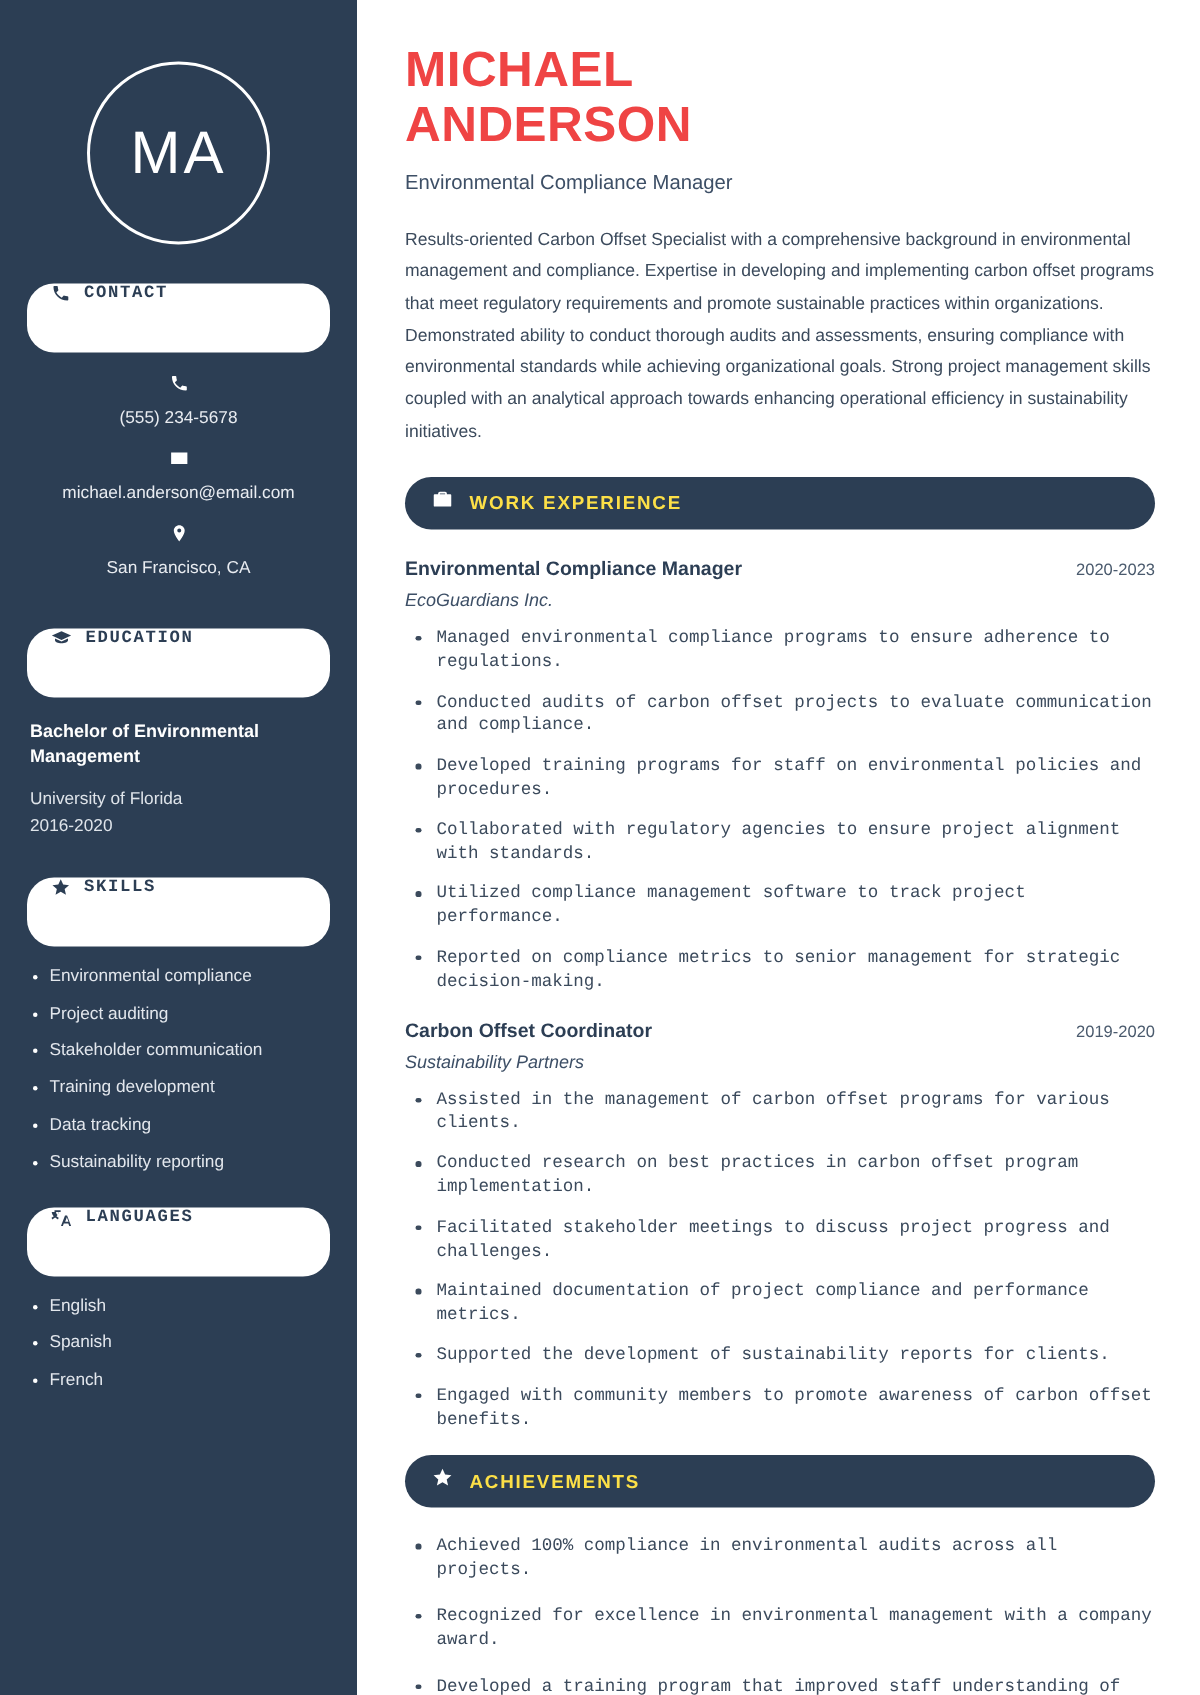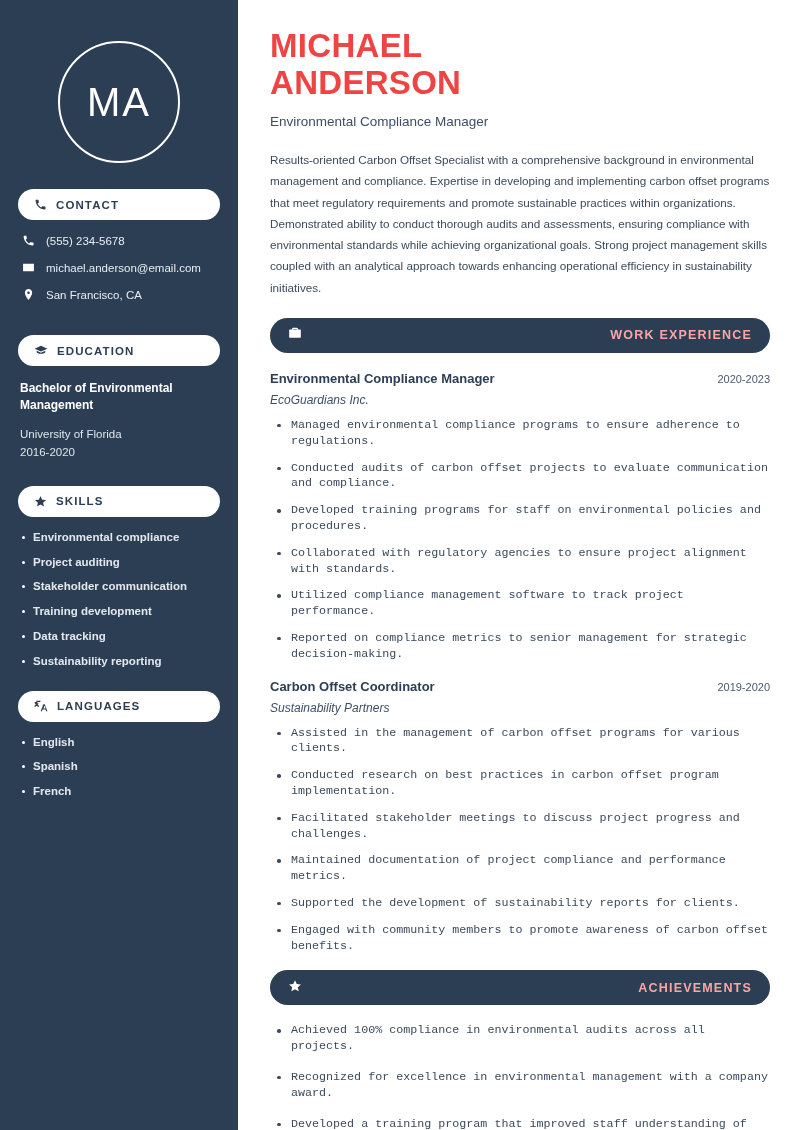--- a/index.html
+++ b/index.html
@@ -43,42 +43,44 @@
     font-size: 40px;
     letter-spacing: 2px;
     font-weight: 400;
     color: #ffffff;
   }
 
   .side-pill {
     background: #ffffff;
     color: #2c3e54;
     border-radius: 18px;
-    height: 31px;
-    display: flex;
-    align-items: center;
+    height: 46px;
+    display: flex;
+    align-items: flex-start;
     gap: 9px;
     padding: 0 16px;
     margin-bottom: 14px;
+    font-family: Liberation Mono, monospace;
   }
   .side-pill .pill-label {
     font-size: 11.5px;
     font-weight: bold;
     letter-spacing: 1.1px;
   }
   .side-pill svg { display: block; }
 
   .contact-list { margin-bottom: 20px; }
   .contact-row {
     display: flex;
     align-items: center;
     gap: 11px;
     font-size: 11.5px;
     color: #e9ecf1;
     padding: 0 4px 14px 4px;
+    flex-direction: column;
   }
   .contact-row svg { display: block; flex: none; }
 
   .edu-block { padding: 0 2px 6px 2px; }
   .edu-degree {
     font-size: 12px;
     font-weight: bold;
     line-height: 1.45;
     color: #ffffff;
     margin-bottom: 13px;
@@ -90,21 +92,20 @@
   }
   .edu-years {
     font-size: 11.5px;
     color: #dfe4ea;
   }
 
   .side-section { margin-top: 22px; }
   ul.side-bullets {
     list-style: none;
     padding: 0 2px;
-    font-weight: bold;
   }
   ul.side-bullets li {
     position: relative;
     font-size: 11.5px;
     color: #e3e7ed;
     padding-left: 13px;
     margin-bottom: 11px;
     line-height: 1.2;
   }
   ul.side-bullets li:before {
@@ -140,29 +141,28 @@
   .summary {
     font-size: 11.7px;
     line-height: 1.82;
     color: #3b4a5c;
     margin-bottom: 20px;
     text-align: left;
   }
 
   .main-pill {
     background: #2c3e54;
-    color: #fca5a5;
+    color: #fde047;
     border-radius: 19px;
     height: 35px;
     display: flex;
     align-items: center;
     gap: 11px;
     padding: 0 18px;
     margin-bottom: 18px;
-    justify-content: space-between;
   }
   .main-pill .pill-label {
     font-size: 12.5px;
     font-weight: bold;
     letter-spacing: 1.2px;
   }
 
   .job { margin-bottom: 16px; }
   .job-head {
     display: flex;

